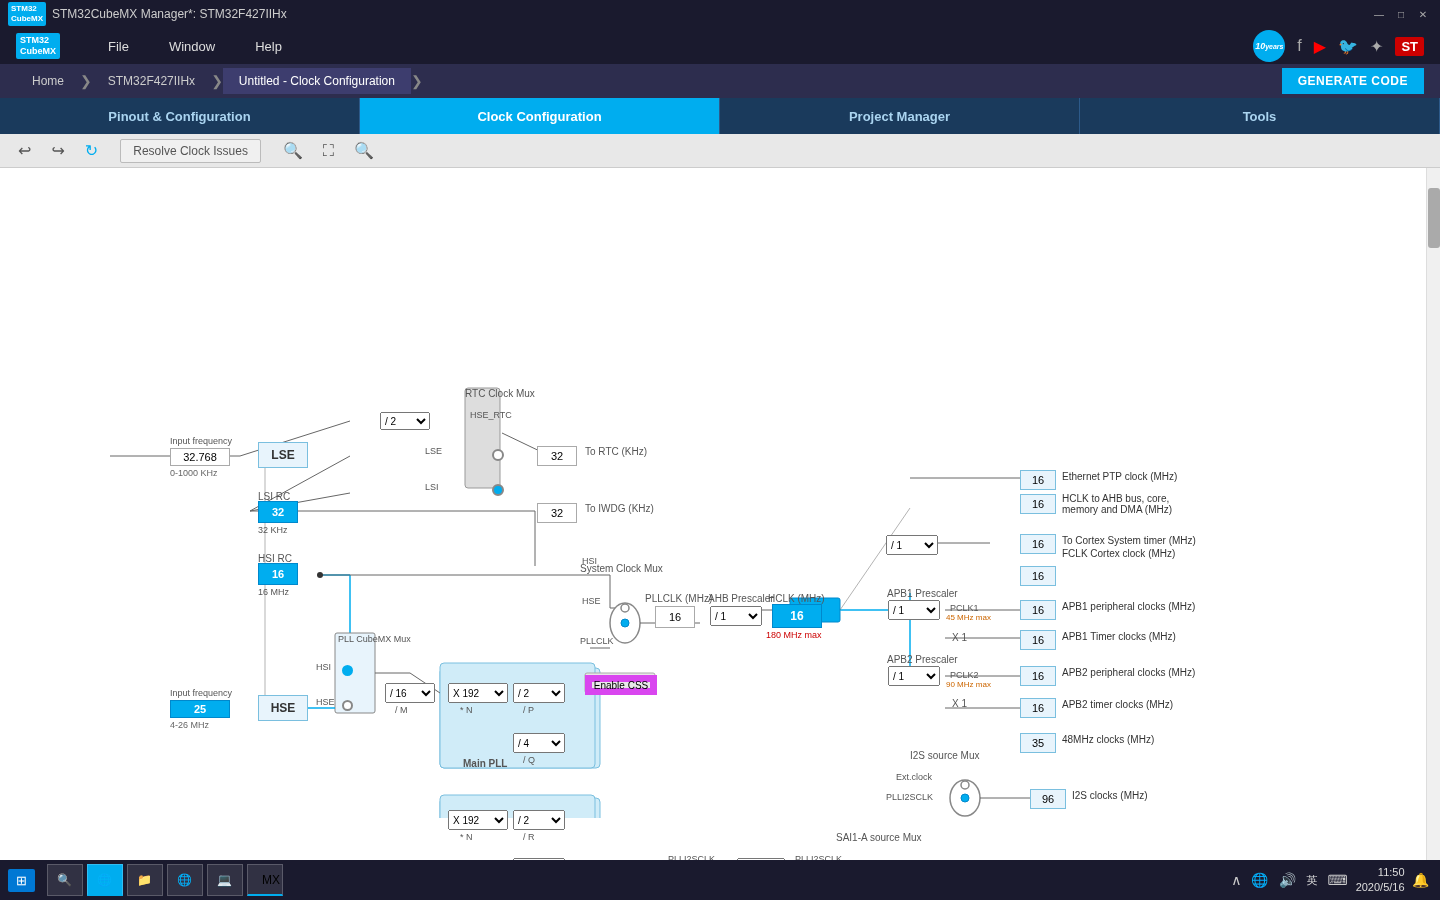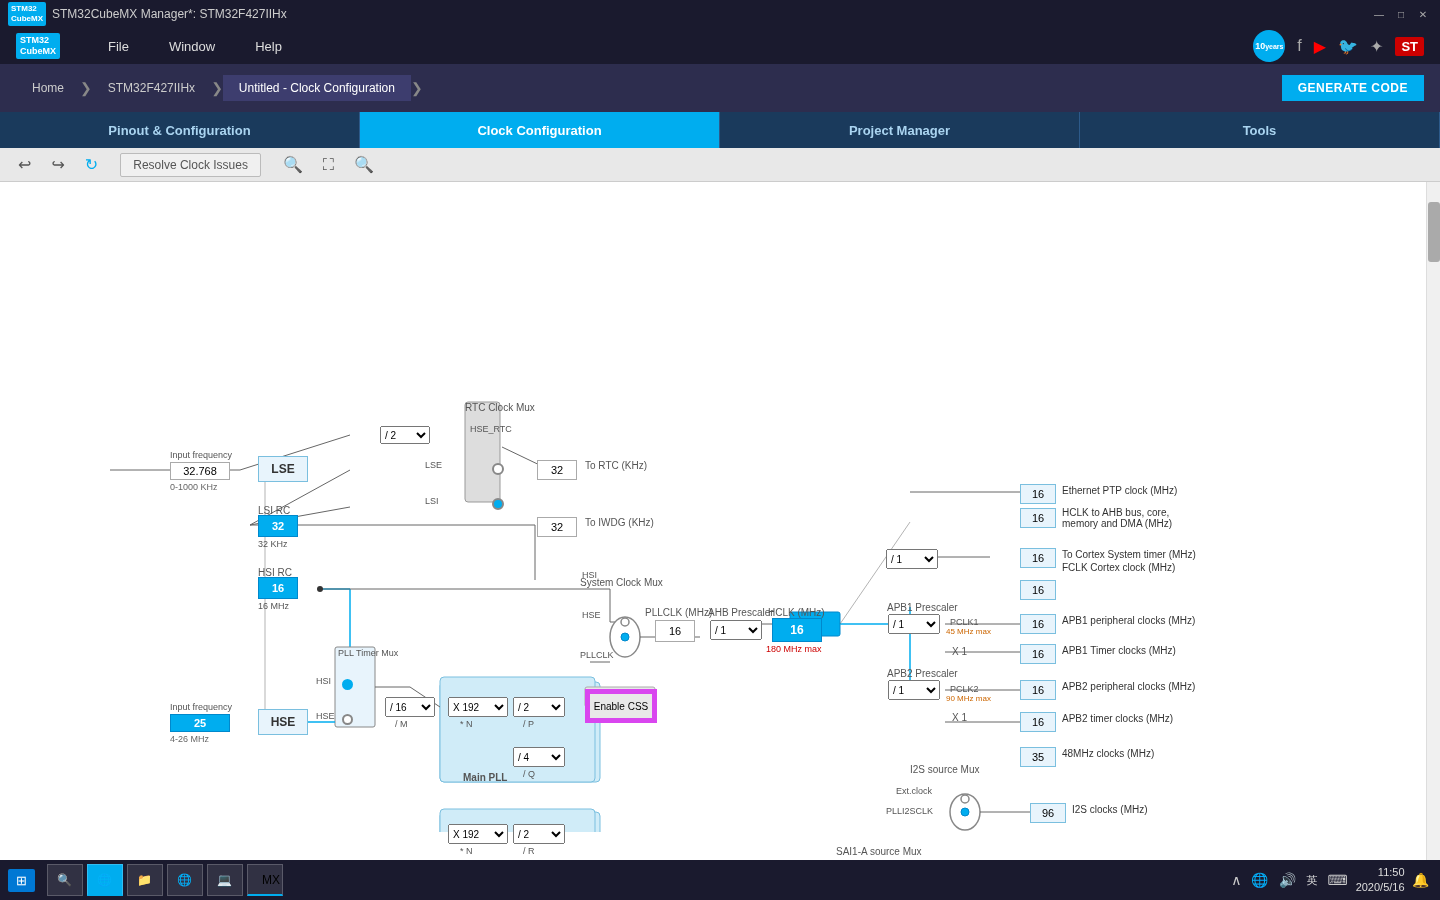--- a/index.html
+++ b/index.html
@@ -28,26 +28,26 @@
       padding: 0 16px;
       justify-content: space-between;
     }
     #menubar .menu-left { display: flex; align-items: center; gap: 8px; }
     #menubar .logo { display: flex; align-items: center; gap: 4px; margin-right: 20px; }
     #menubar .logo-box { background: #00adef; color: white; font-weight: bold; font-size: 9px; padding: 2px 4px; border-radius: 2px; line-height: 1.2; }
     #menubar .menu-items { display: flex; gap: 0; }
     #menubar .menu-item { color: #ddd; padding: 8px 20px; cursor: pointer; font-size: 13px; }
     #menubar .social-icons { display: flex; align-items: center; gap: 12px; }
     #menubar .social-icon { color: #aaa; font-size: 16px; cursor: pointer; }
-    #menubar .anniversary { background: #00adef; color: white; border-radius: 50%; width: 32px; height: 32px; display: flex; align-items: center; justify-content: center; font-size: 9px; font-weight: bold; text-align: center; }
+    #menubar .anniversary { background: #00adef; color: white; border-radius: 50%; width: 32px; height: 32px; display: flex; align-items: center; justify-content: center; font-size: 9px; font-weight: bold; text-align: center; font-style: italic; }
 
     
     #breadcrumb {
       background: #2d2d4e;
-      height: 48px;
+      height: 34px;
       display: flex;
       align-items: center;
       padding: 0 16px;
       justify-content: space-between;
     }
     #breadcrumb .bc-items { display: flex; align-items: center; gap: 0; }
     #breadcrumb .bc-item { color: #ccc; padding: 6px 16px; font-size: 12px; cursor: pointer; display: flex; align-items: center; gap: 6px; }
     #breadcrumb .bc-item.active { color: white; background: #3d3d6e; }
     #breadcrumb .bc-arrow { color: #888; font-size: 14px; }
     #breadcrumb .generate-btn {
@@ -397,21 +397,21 @@
       <div style="position:absolute;left:527px;top:325px;width:40px;height:20px;border:1px solid #aaa;background:white;display:flex;align-items:center;justify-content:center;font-size:11px;">32</div>
 
       <div style="position:absolute;left:570px;top:360px;font-size:10px;color:#555;margin-top:25px;">System Clock Mux</div>
 
       <div style="position:absolute;left:572px;top:378px;font-size:9px;color:#555;">HSI</div>
 
       <div style="position:absolute;left:572px;top=420px;font-size:9px;color:#555;top:418px;">HSE</div>
 
       <div style="position:absolute;left:570px;top:458px;font-size:9px;color:#555;">PLLCLK</div>
 
-      <div style="position:absolute;left:328px;top:456px;font-size:9px;color:#555;">PLL Timer Mux</div>
+      <div style="position:absolute;left:328px;top:456px;font-size:9px;color:#555;">PLL CubeMX Mux</div>
 
       <div style="position:absolute;left:332px;top:487px;width:11px;height:11px;border-radius:50%;border:2px solid #00adef;background:#00adef;cursor:pointer;"></div>
       <div style="position:absolute;left:306px;top:484px;font-size:9px;color:#555;">HSI</div>
 
       <div style="position:absolute;left:332px;top:522px;width:11px;height:11px;border-radius:50%;border:2px solid #888;background:white;cursor:pointer;"></div>
       <div style="position:absolute;left:306px;top:519px;font-size:9px;color:#555;">HSE</div>
 
       <select style="position:absolute;left:375px;top:505px;width:50px;height:20px;font-size:10px;">
         <option>/ 16</option><option>/ 8</option><option>/ 4</option><option>/ 2</option>
       </select>
@@ -427,21 +427,21 @@
       </select>
       <div style="position:absolute;left:513px;top:527px;font-size:9px;color:#555;">/ P</div>
 
       <select style="position:absolute;left:503px;top:555px;width:52px;height:20px;font-size:10px;">
         <option>/ 4</option><option>/ 2</option><option>/ 6</option>
       </select>
       <div style="position:absolute;left:513px;top:577px;font-size:9px;color:#555;">/ Q</div>
 
       <div style="position:absolute;left:453px;top:580px;font-size:10px;color:#555;font-weight:bold;">Main PLL</div>
 
-      <div style="position:absolute;left:575px;top:497px;width:72px;height:34px;background:#e8e8e8;border:5px solid #d946ef;display:flex;align-items:center;justify-content:center;font-size:10px;cursor:pointer;">Enable CSS</div>
+      <div style="position:absolute;left:575px;top:497px;width:72px;height:20px;background:#e8e8e8;border:7px solid #d946ef;display:flex;align-items:center;justify-content:center;font-size:10px;cursor:pointer;">Enable CSS</div>
 
       <div style="position:absolute;left:635px;top:415px;font-size:10px;color:#555;">PLLCLK (MHz)</div>
       <div style="position:absolute;left:645px;top:428px;width:40px;height:22px;border:1px solid #aaa;background:white;display:flex;align-items:center;justify-content:center;font-size:11px;">16</div>
 
       <div style="position:absolute;left:698px;top:415px;font-size:10px;color:#555;">AHB Prescaler</div>
       <select style="position:absolute;left:700px;top:428px;width:52px;height:20px;font-size:10px;">
         <option>/ 1</option><option>/ 2</option><option>/ 4</option>
       </select>
 
       <div style="position:absolute;left:758px;top:415px;font-size:10px;color:#555;">HCLK (MHz)</div>

